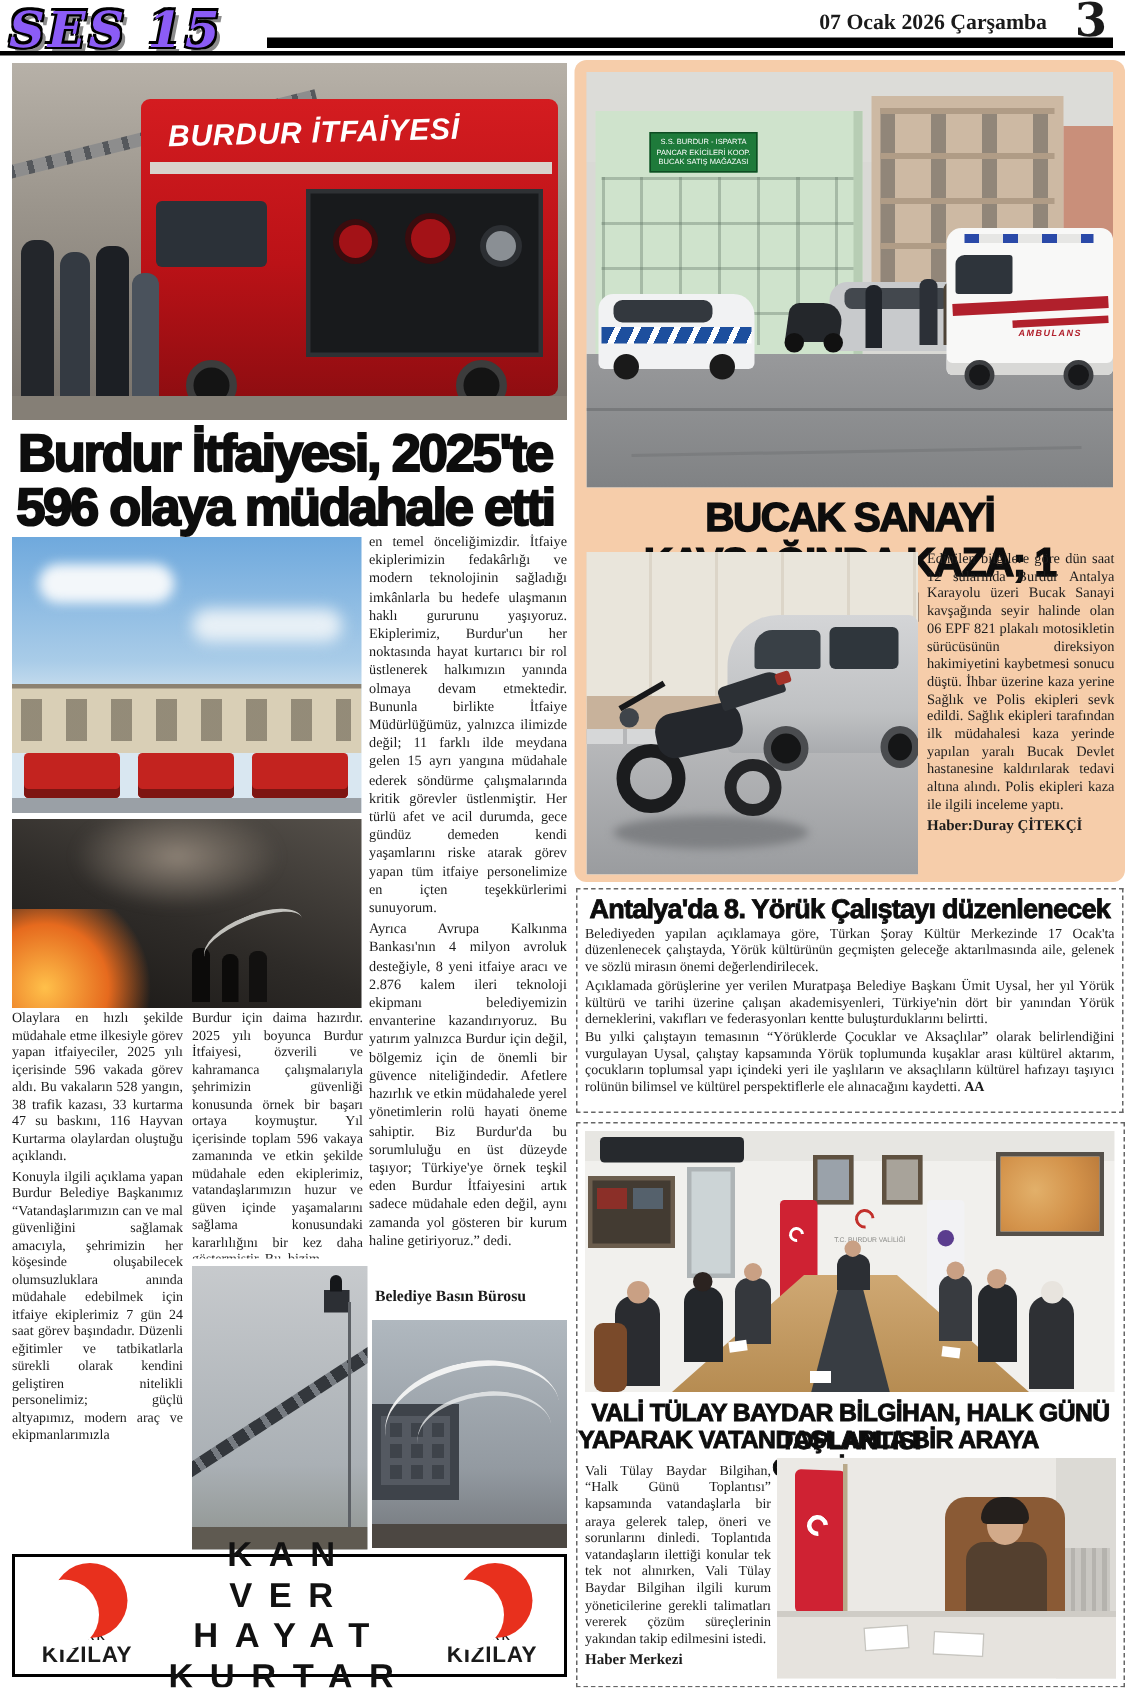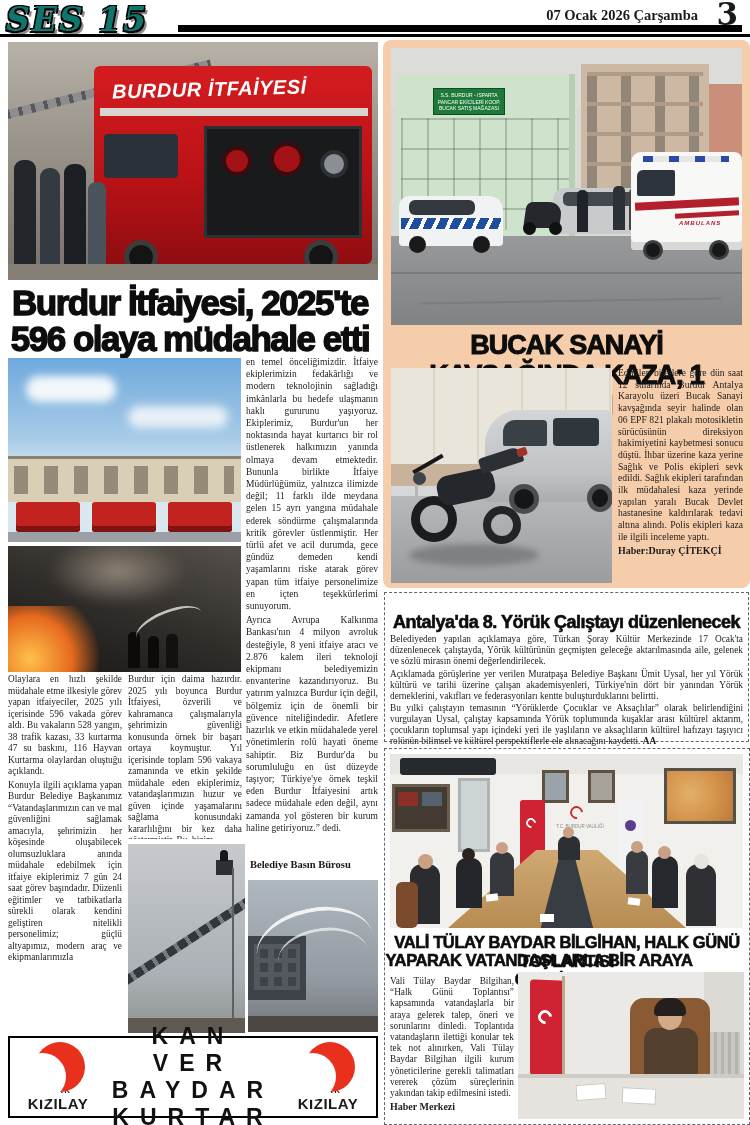--- a/index.html
+++ b/index.html
@@ -7,24 +7,24 @@
   #page{position:relative;width:750px;height:1125px;background:#fff;overflow:hidden;
         font-family:"Liberation Serif",serif;color:#1a1a1a;}
   .ph{position:absolute;overflow:hidden;background:#9a9a9a;}
   .ph div,.ph span{position:absolute;}
   .bodytxt{font-family:"Liberation Serif",serif;text-align:justify;color:#1c1c1c;overflow:hidden;}
   .bodytxt p{margin:0 0 2px 0;}
   .hl{position:absolute;font-family:"Liberation Sans",sans-serif;font-weight:bold;
       color:var(--ink,#0d0d0d);text-align:center;}
   .hl-main{font-size:35px;line-height:37px;letter-spacing:-1.5px;-webkit-text-stroke:1.4px var(--ink,#0d0d0d);}
   .hl-bucak{font-size:27px;line-height:30px;letter-spacing:-1px;-webkit-text-stroke:1px var(--ink,#0d0d0d);}
-  .hl-yoruk{font-size:18px;line-height:20px;letter-spacing:-.5px;margin-top:16px;-webkit-text-stroke:.6px var(--ink,#0d0d0d);}
+  .hl-yoruk{font-size:18px;line-height:20px;letter-spacing:-.5px;-webkit-text-stroke:.6px var(--ink,#0d0d0d);}
   .hl-vali{font-size:16.5px;line-height:18.5px;letter-spacing:-.4px;-webkit-text-stroke:.6px var(--ink,#0d0d0d);}
   .logo{position:absolute;left:6px;top:0;font-family:"DejaVu Serif",serif;font-weight:bold;font-style:italic;
-        font-size:33px;color:#0f766e;letter-spacing:2px;
+        font-size:33px;color:#8b5cf6;letter-spacing:2px;
         text-shadow:-1.5px -1.5px 0 #000,1.5px -1.5px 0 #000,-1.5px 1.5px 0 #000,1.5px 1.5px 0 #000,3.5px 3.5px 0 #8c8c8c;}
   .rule-thick{position:absolute;left:178px;top:25px;width:564px;height:7px;background:#000;}
   .rule-thin{position:absolute;left:0;top:34px;width:750px;height:2.5px;background:#000;}
   .date{position:absolute;right:52px;top:7px;font-weight:bold;font-size:14.5px;}
   .pageno{position:absolute;right:12px;top:-4px;font-family:"DejaVu Serif",serif;font-weight:bold;font-size:31px;}
   .salmon{position:absolute;left:383px;top:40px;width:367px;height:548px;background:var(--salmon,#f6cdaa);border-radius:8px;}
   .dashedbox{position:absolute;background:#fff;border:1.5px dashed #666;}
   .byline{font-weight:bold;}
   .banner{position:absolute;left:8px;top:1036px;width:370px;height:82px;background:#fff;
           border:2.5px solid #000;display:flex;align-items:center;}
@@ -125,21 +125,21 @@
     <div class="kz">
       <div class="crescent">
         <div class="c1"></div>
           <div class="c2"></div>
       </div>
       <div class="kz-turk">TÜRK</div>
       <div class="kz-name">KIZILAY</div>
     </div>
     <div class="banner-center">
       <div>KAN VER</div>
-      <div>BAYDAR</div>
+      <div>HAYAT</div>
       <div>KURTAR</div>
     </div>
     <div class="kz">
       <div class="crescent">
         <div class="c1"></div>
           <div class="c2"></div>
       </div>
       <div class="kz-turk">TÜRK</div>
       <div class="kz-name">KIZILAY</div>
     </div>

